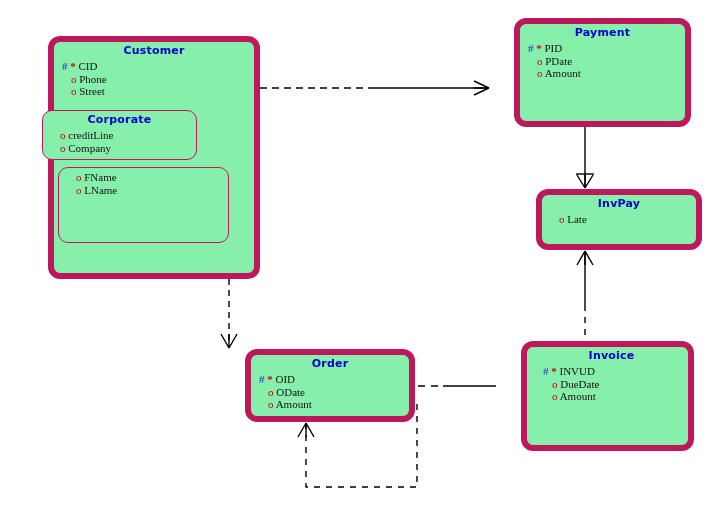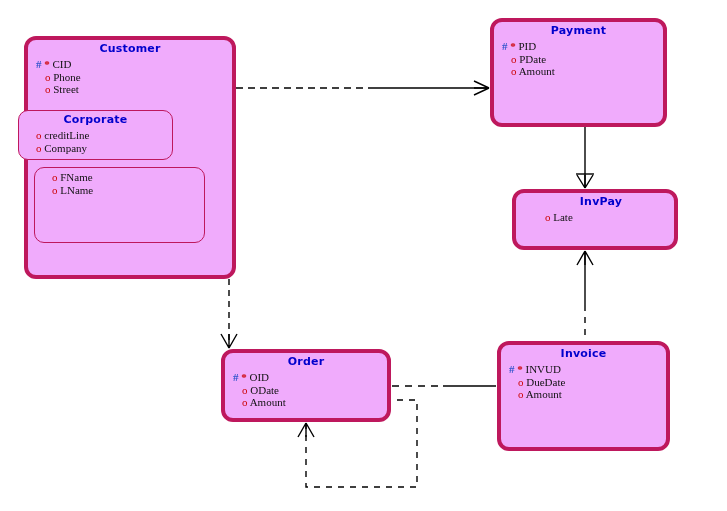--- a/index.html
+++ b/index.html
@@ -22,24 +22,25 @@
     left: 0;
     top: 0;
     width: 727px;
     height: 511px;
     pointer-events: none;
   }
 
   .entity {
     position: absolute;
     box-sizing: border-box;
-    background: #f0abfc;
-    border: 4px solid #be185d;
+    background: #86efac;
+    border: 6px solid #be185d;
     border-radius: 12px;
     z-index: 2;
+    margin-left: 24px;
   }
   .entity.sub {
     border-width: 1px;
     border-radius: 10px;
     z-index: 3;
   }
   .ent-title {
     text-align: center;
     color: #0000cc;
     font-weight: bold;
@@ -175,31 +176,31 @@
         <span class="pad-left"></span><span class="m-o">o</span>
         <span>PDate</span>
       </div>
       <div class="attr">
         <span class="pad-left"></span><span class="m-o">o</span>
         <span>Amount</span>
       </div>
     </div>
   </div>
 
-  <div class="entity" style="left:512px;top:189px;width:166px;height:61px;padding-left:12px;">
+  <div class="entity" style="left:512px;top:189px;width:166px;height:61px;">
     <div class="ent-title">InvPay</div>
     <div class="attr-list">
       <div class="attr">
         <span class="pad-left"></span><span class="m-o">o</span>
         <span>Late</span>
       </div>
     </div>
   </div>
 
-  <div class="entity" style="left:497px;top:341px;width:173px;height:110px;">
+  <div class="entity" style="left:497px;top:341px;width:173px;height:110px;padding-left:8px;">
     <div class="ent-title">Invoice</div>
     <div class="attr-list">
       <div class="attr">
         <span class="m-hash">#</span><span class="m-star"> *</span>
         <span>INVUD</span>
       </div>
       <div class="attr">
         <span class="pad-left"></span><span class="m-o">o</span>
         <span>DueDate</span>
       </div>

